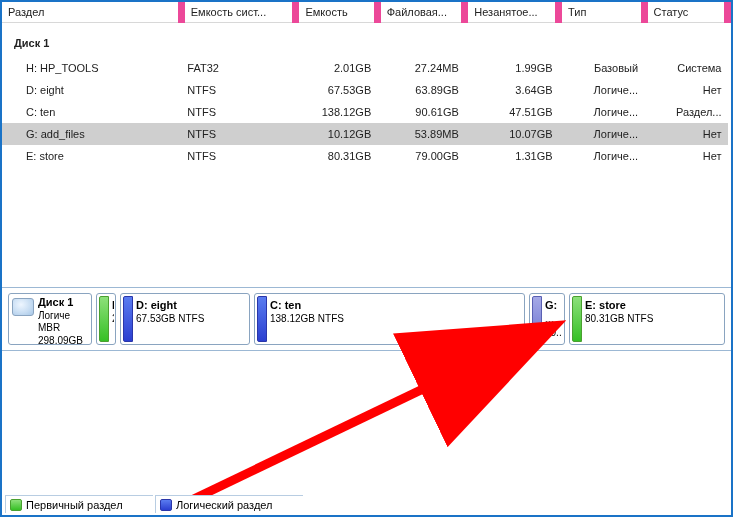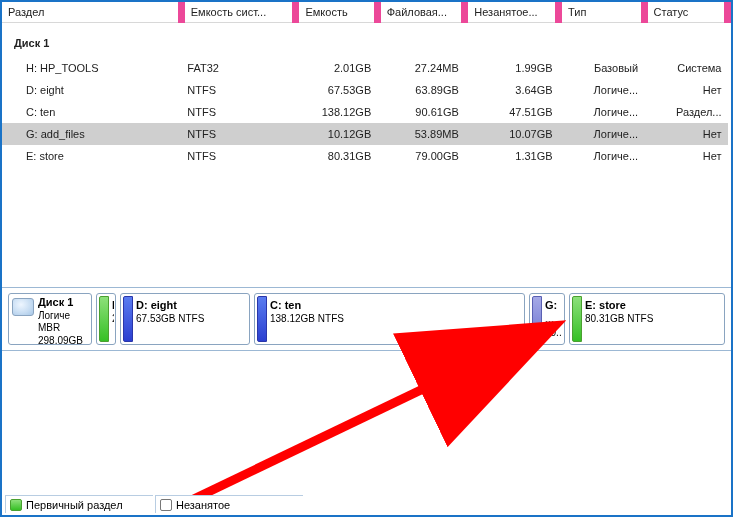--- a/index.html
+++ b/index.html
@@ -253,16 +253,16 @@
   </defs>
   <line x1="10" y1="205" x2="375" y2="30" stroke="#ff0000" stroke-width="9" marker-end="url(#ah)"></line>
 </svg>
 
 <div class="legend">
   <div class="legend-item">
     <span class="swatch green"></span>
     <span>Первичный раздел</span>
   </div>
   <div class="legend-item">
-    <span class="swatch white"></span>
-    <span>Незанятое</span>
+    <span class="swatch blue"></span>
+    <span>Логический раздел</span>
   </div>
 </div>
 
 </body></html>

